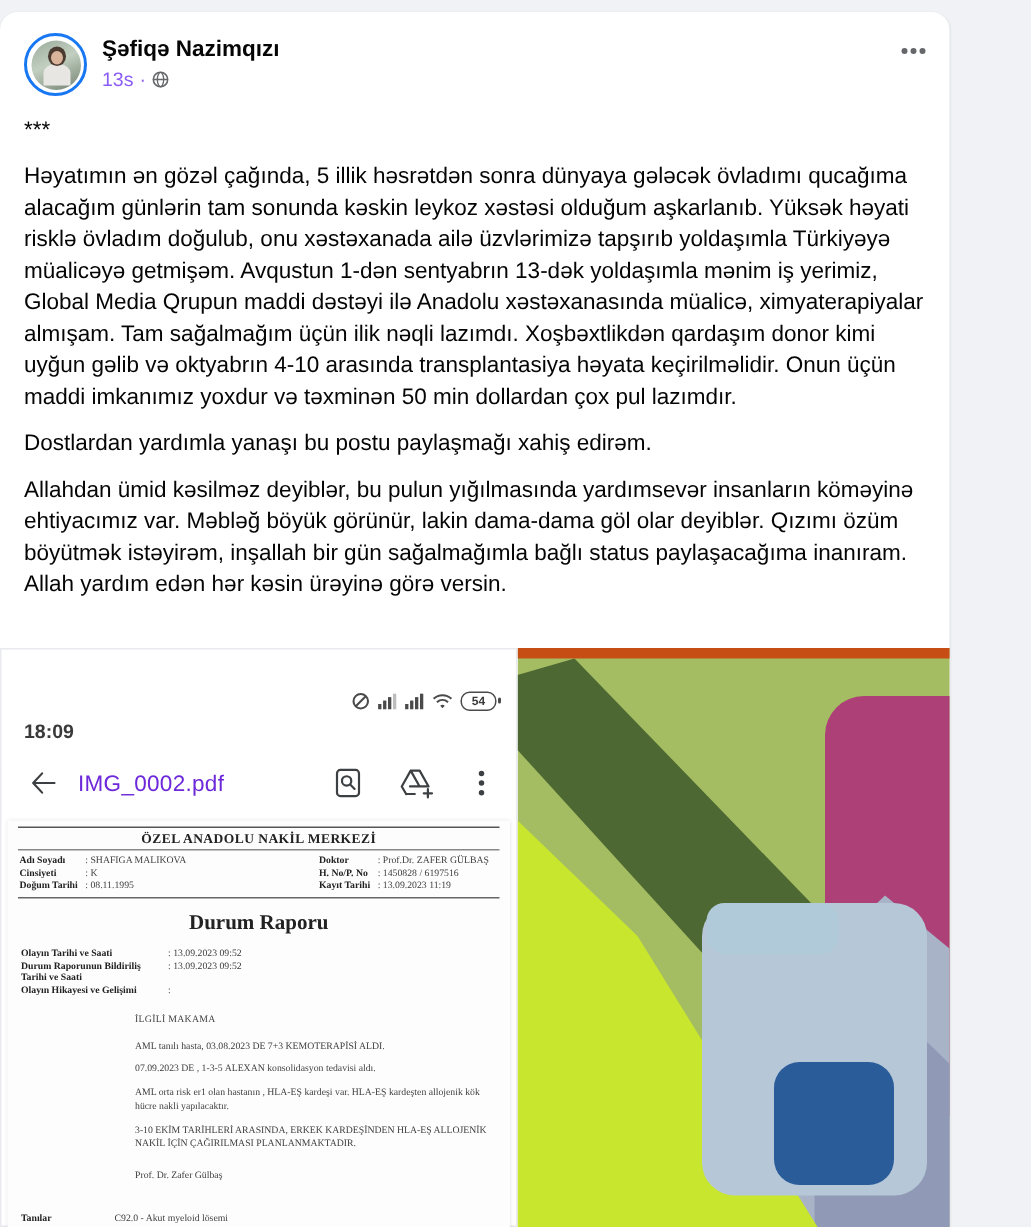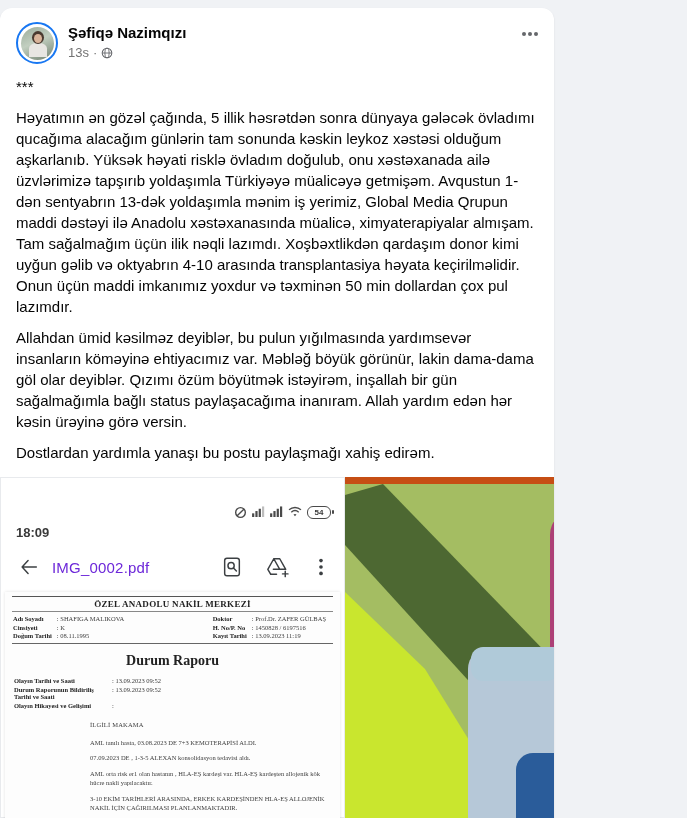--- a/index.html
+++ b/index.html
@@ -3,21 +3,21 @@
 <meta charset="utf-8">
 <style>
   html,body{margin:0;padding:0;}
   body{
     width:687px;height:818px;overflow:hidden;
     background:#f0f2f5;
     font-family:"Liberation Sans",sans-serif;
     -webkit-font-smoothing:antialiased;
   }
   .post-card{
-    width:554px;margin-top:8px;background:#ffffff;
+    width:633px;margin-top:8px;background:#ffffff;
     border-radius:12px 12px 0 0;
     box-shadow:0 1px 2px rgba(0,0,0,.1);
     height:810px;display:flex;flex-direction:column;
   }
   
   .post-header{display:flex;align-items:flex-start;padding:14px 16px 6px 16px;position:relative;}
   .avatar-ring{
     width:42px;height:42px;border-radius:50%;
     border:2.5px solid #1877f2;box-sizing:border-box;
     display:flex;align-items:center;justify-content:center;
@@ -25,41 +25,41 @@
   }
   .avatar-photo{
     width:33px;height:33px;border-radius:50%;overflow:hidden;position:relative;
     background:linear-gradient(155deg,#9aab9b 0%,#c2cfc0 45%,#70806f 100%);
   }
   .avatar-photo .hair{position:absolute;left:11px;top:4px;width:12px;height:13px;border-radius:50%;background:#4a3a30;}
   .avatar-photo .face{position:absolute;left:13px;top:7px;width:8px;height:9px;border-radius:50%;background:#d9b49a;}
   .avatar-photo .shirt{position:absolute;left:8px;top:16px;width:18px;height:14px;border-radius:40% 40% 0 0;background:#e8e6e2;}
   .header-meta{margin-left:10px;padding-top:1px;}
   .author{font-size:15px;font-weight:700;color:#050505;line-height:19px;cursor:pointer;}
-  .timestamp-row{display:flex;align-items:center;gap:4px;color:#737373;font-size:13px;line-height:17px;margin-top:2px;}
+  .timestamp-row{display:flex;align-items:center;gap:4px;color:#8b5cf6;font-size:13px;line-height:17px;margin-top:2px;}
   .timestamp-row .time{cursor:pointer;}
   .menu-btn{position:absolute;right:16px;top:24px;color:#65676b;cursor:pointer;display:flex;gap:2px;}
   .menu-btn i{width:4px;height:4px;border-radius:50%;background:#65676b;display:block;}
   
   .post-body{padding:6px 16px 4px 16px;font-size:15px;line-height:21px;color:#050505;}
   .post-body p{margin:0 0 10px 0;}
   
   .media-grid{
     margin-top:auto;
     display:grid;grid-template-columns:345px 342px;
     height:386px;overflow:hidden;cursor:pointer;
   }
   .media-left{
     position:relative;background:#ffffff;overflow:hidden;
     box-shadow:inset 0 0 0 1px #e8eaed;
   }
   
   .statusbar{display:flex;justify-content:space-between;align-items:center;padding:8px 14px 0 16px;}
   .sb-time{font-size:13px;font-weight:700;color:#3a3a3a;margin-top:40px;}
-  .sb-icons{display:flex;align-items:flex-start;gap:5px;}
+  .sb-icons{display:flex;align-items:center;gap:5px;}
   .battery{
     border:1.4px solid #4a4a4a;border-radius:6px;width:22px;height:11px;
     font-size:8px;font-weight:700;color:#3a3a3a;display:flex;align-items:center;justify-content:center;position:relative;
   }
   .battery:after{content:"";position:absolute;right:-3.5px;top:2.5px;width:2px;height:4px;background:#4a4a4a;border-radius:1px;}
   
   .appbar{display:flex;align-items:center;padding:16px 14px 12px 18px;}
   .apptitle{font-size:15px;color:#6d28d9;margin-left:12px;flex:1;letter-spacing:.2px;}
   .appbar svg{flex-shrink:0;}
   .appbar .aicon{margin-left:22px;}
@@ -117,22 +117,22 @@
     <div class="menu-btn" title="">
       <i></i>
         <i></i>
         <i></i>
     </div>
   </div>
 
   <div class="post-body">
     <p>***</p>
     <p>Həyatımın ən gözəl çağında, 5 illik həsrətdən sonra dünyaya gələcək övladımı qucağıma alacağım günlərin tam sonunda kəskin leykoz xəstəsi olduğum aşkarlanıb. Yüksək həyati risklə övladım doğulub, onu xəstəxanada ailə üzvlərimizə tapşırıb yoldaşımla Türkiyəyə müalicəyə getmişəm. Avqustun 1-dən sentyabrın 13-dək yoldaşımla mənim iş yerimiz, Global Media Qrupun maddi dəstəyi ilə Anadolu xəstəxanasında müalicə, ximyaterapiyalar almışam. Tam sağalmağım üçün ilik nəqli lazımdı. Xoşbəxtlikdən qardaşım donor kimi uyğun gəlib və oktyabrın 4-10 arasında transplantasiya həyata keçirilməlidir. Onun üçün maddi imkanımız yoxdur və təxminən 50 min dollardan çox pul lazımdır.</p>
+    <p>Dostlardan yardımla yanaşı bu postu paylaşmağı xahiş edirəm.</p>
     <p>Allahdan ümid kəsilməz deyiblər, bu pulun yığılmasında yardımsevər insanların köməyinə ehtiyacımız var. Məbləğ böyük görünür, lakin dama-dama göl olar deyiblər. Qızımı özüm böyütmək istəyirəm, inşallah bir gün sağalmağımla bağlı status paylaşacağıma inanıram. Allah yardım edən hər kəsin ürəyinə görə versin.</p>
-    <p>Dostlardan yardımla yanaşı bu postu paylaşmağı xahiş edirəm.</p>
   </div>
 
   <div class="media-grid">
 
     <div class="media-left">
       <div class="statusbar">
         <span class="sb-time">18:09</span>
         <span class="sb-icons">
           <svg width="13" height="13" viewBox="0 0 14 14">
             <circle cx="7" cy="7" r="5.2" fill="none" stroke="#4a4a4a" stroke-width="1.5"></circle>

